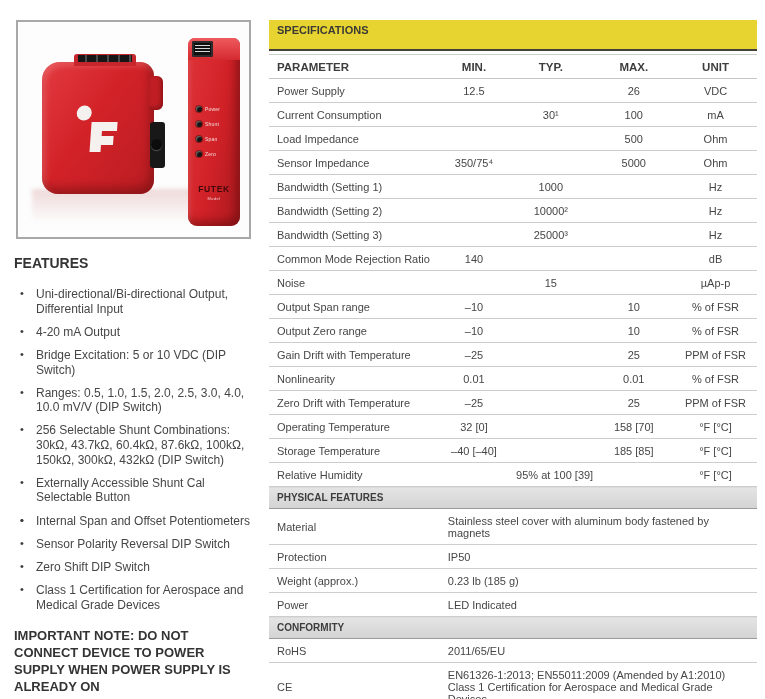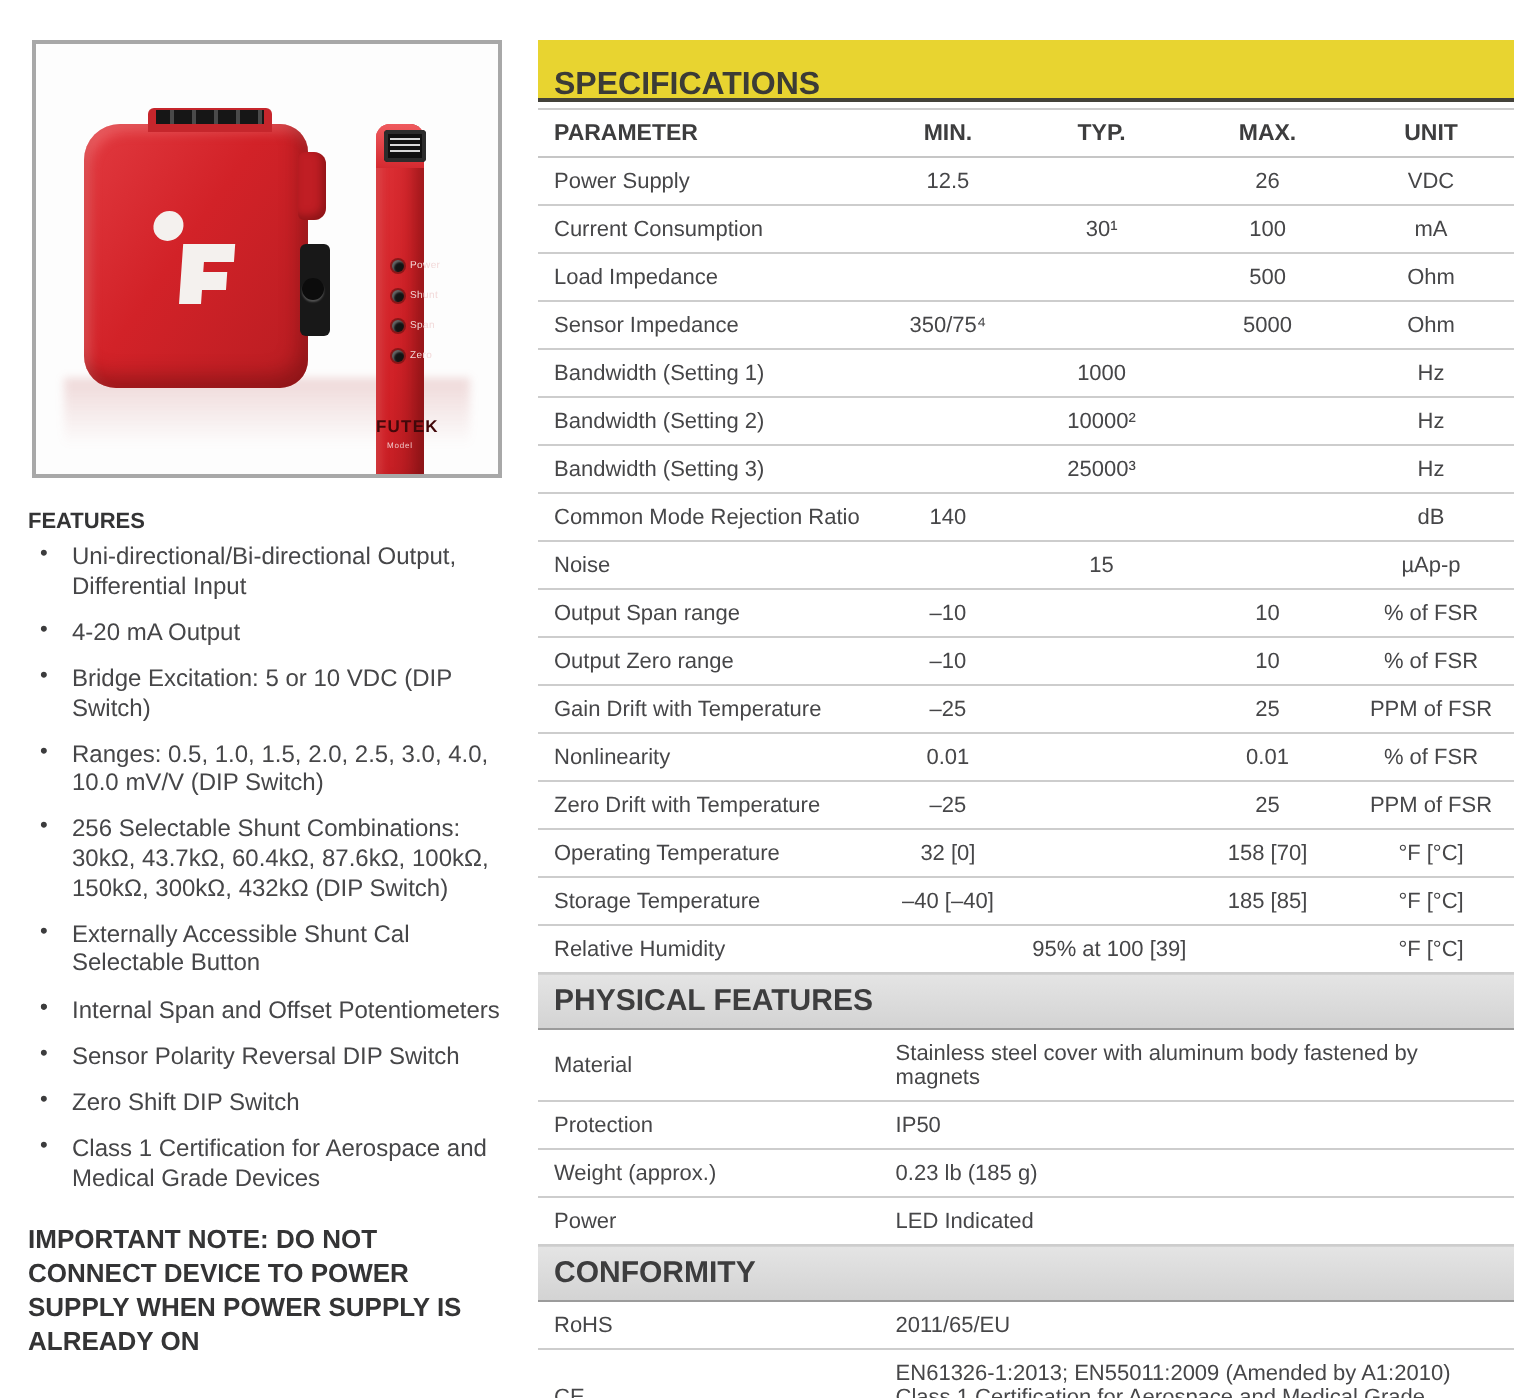--- a/index.html
+++ b/index.html
@@ -23,21 +23,21 @@
   .front-pins { position:absolute; top:1px; left:4px; right:4px; height:7px; background:
     repeating-linear-gradient(90deg,#161616 0 7px,#4a4a4a 7px 9px,#161616 9px 11px); }
   .front-hook { position:absolute; right:-9px; top:14px; width:14px; height:34px;
     background:#c01e24; border-radius:3px 6px 6px 3px; box-shadow:inset -2px -2px 4px rgba(90,10,10,.5); }
   .front-clip { position:absolute; right:-11px; bottom:26px; width:15px; height:46px;
     background:#181818; border-radius:3px; }
   .clip-knob { position:absolute; right:-8px; bottom:44px; width:11px; height:11px;
     border-radius:50%; background:#0c0c0c; box-shadow:0 1px 1px rgba(255,255,255,.25); }
   .front-logo { position:absolute; left:50%; top:50%; transform:translate(-50%,-52%); }
 
-  .device-side { position:absolute; left:170px; top:40px; width:24px; height:188px;
+  .device-side { position:absolute; left:170px; top:16px; width:52px; height:188px;
     border-radius:7px 7px 9px 9px;
     background:linear-gradient(100deg,#e03439 0%,#d02127 55%,#a8191e 100%);
     box-shadow:inset -4px -5px 9px rgba(90,10,10,.5), inset 2px 3px 5px rgba(255,150,150,.3); }
   .side-top { position:absolute; top:0; left:0; right:0; height:22px;
     background:linear-gradient(#ef5a5e,#d42a30); border-radius:7px 7px 0 0; }
   .side-connector { position:absolute; top:3px; left:4px; width:21px; height:16px;
     background:#101010; border-radius:2px;
     box-shadow:inset 0 0 0 2px #2c2c2c; }
   .side-connector i { display:block; margin:4px 3px 0; height:8px; background:
     repeating-linear-gradient(#d8d8d8 0 1px, #111 1px 3px); }
@@ -45,42 +45,42 @@
   .led-row { display:flex; align-items:center; gap:3px; }
   .led-dot { width:6px; height:6px; border-radius:50%; background:#141414;
     box-shadow:0 0 0 1px rgba(120,20,20,.8), inset 1px 1px 1px rgba(255,255,255,.35); flex:0 0 6px; }
   .led-label { font-size:5px; color:#f2d9d9; letter-spacing:.2px; line-height:1; }
   .side-brand { position:absolute; top:146px; left:0; right:0; text-align:center;
     font-size:8.5px; font-weight:bold; color:#42080a; letter-spacing:.6px; }
   .side-model { position:absolute; top:158px; left:0; right:0; text-align:center;
     font-size:4px; color:#f0caca; letter-spacing:.4px; }
 
   
-  .features-heading { font-size:11px; font-weight:bold; color:#343435; margin:16px 0 4px 4px; }
+  .features-heading { font-size:14px; font-weight:bold; color:#343435; margin:16px 0 16px 4px; }
   .features-list { list-style:none; margin-left:6px; width:238px; }
   .features-list li { position:relative; padding-left:20px; font-size:12px; line-height:1.22;
     margin-bottom:8.5px; color:#464648; }
   .features-list li .bullet { position:absolute; left:4px; top:0; font-size:11px; color:#3c3c3d; }
   .important-note { margin:16px 0 0 4px; width:240px; font-size:13px; font-weight:bold;
     color:#343435; line-height:1.3; }
 
   
-  .section-bar-yellow { height:31px; line-height:21px; padding:12px 8px; font-size:16px;
+  .section-bar-yellow { height:31px; line-height:21px; padding:0 8px; font-size:11px;
     font-weight:bold; color:#3b3b36; border-bottom:2px solid #43423a; }
   table { width:100%; border-collapse:collapse; margin-top:3px; font-size:11px; table-layout:fixed; }
   col.c-param { width:35%; } col.c-min { width:14%; } col.c-typ { width:17.5%; }
   col.c-max { width:16.5%; } col.c-unit { width:17%; }
   thead th { font-size:11.5px; font-weight:bold; color:#3d3d3e; text-align:center;
     padding:6px 8px 5px; border-top:1px solid #cdcdcd; border-bottom:1px solid #c6c6c6; }
   thead th:first-child { text-align:left; }
   tbody td { padding:5.5px 8px; border-bottom:1px solid #cdcdcd; color:#464648;
     text-align:center; overflow:visible; white-space:nowrap; }
   tbody td.param { text-align:left; white-space:normal; }
   tr.section-row td { background:linear-gradient(#e4e4e4,#d3d3d3); font-weight:bold;
-    font-size:15px; color:#3d3d3e; text-align:left; padding:5px 8px;
+    font-size:10px; color:#3d3d3e; text-align:left; padding:5px 8px;
     border-bottom:1px solid #9b9b9b; }
   td.value-cell { text-align:left; white-space:pre-line; }
 </style>
 </head>
 <body>
 
 <div class="page">
 
   <div class="left-col">
 

